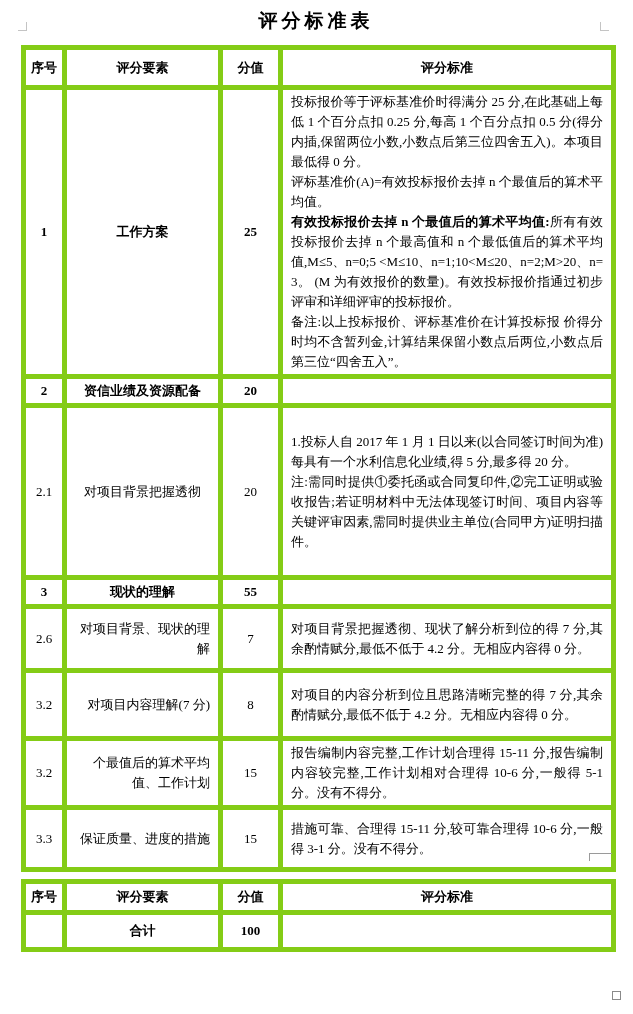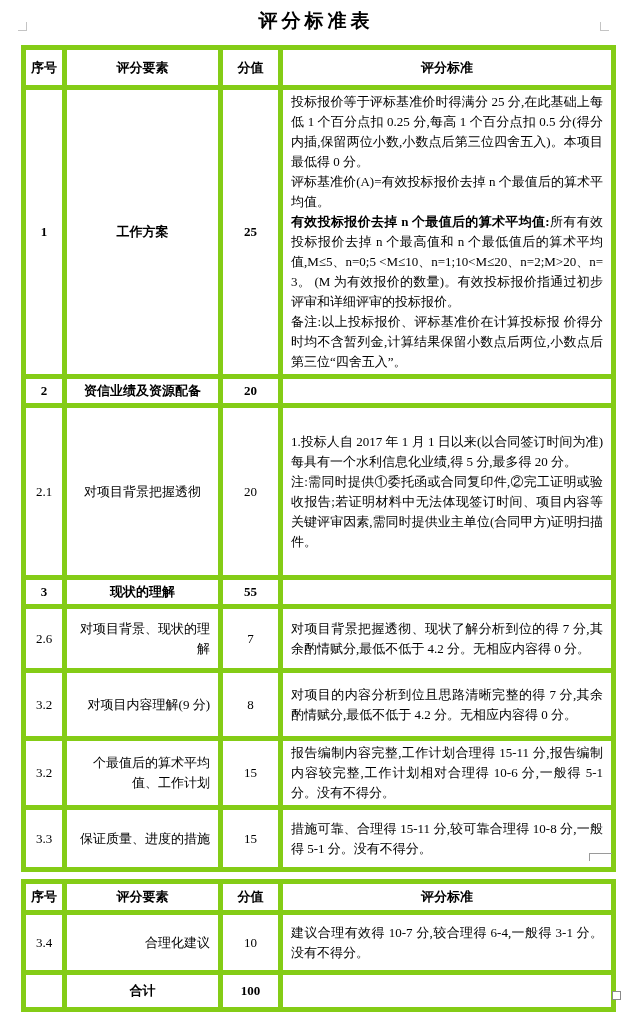--- a/index.html
+++ b/index.html
@@ -102,62 +102,56 @@
 
     <tr style="height:64px">
       <td class="c-no">2.6</td>
       <td class="c-factor left">对项目背景、现状的理解</td>
       <td class="c-score">7</td>
       <td class="criteria">对项目背景把握透彻、现状了解分析到位的得 7 分,其余酌情赋分,最低不低于 4.2 分。无相应内容得 0 分。</td>
     </tr>
 
     <tr style="height:68px">
       <td class="c-no">3.2</td>
-      <td class="c-factor left">对项目内容理解(9 分)</td>
+      <td class="c-factor left">对项目内容理解(7 分)</td>
       <td class="c-score">8</td>
       <td class="criteria">对项目的内容分析到位且思路清晰完整的得 7 分,其余酌情赋分,最低不低于 4.2 分。无相应内容得 0 分。</td>
     </tr>
 
     <tr style="height:68px">
       <td class="c-no">3.2</td>
       <td class="c-factor left">个最值后的算术平均值、工作计划</td>
       <td class="c-score">15</td>
       <td class="criteria">报告编制内容完整,工作计划合理得 15-11 分,报告编制内容较完整,工作计划相对合理得 10-6 分,一般得 5-1 分。没有不得分。</td>
     </tr>
 
     <tr style="height:62px">
       <td class="c-no">3.3</td>
       <td class="c-factor left">保证质量、进度的措施</td>
       <td class="c-score">15</td>
-      <td class="criteria">措施可靠、合理得 15-11 分,较可靠合理得 10-8 分,一般得 5-1 分。没有不得分。</td>
+      <td class="criteria">措施可靠、合理得 15-11 分,较可靠合理得 10-6 分,一般得 3-1 分。没有不得分。</td>
     </tr>
   </tbody>
     </table>
 
   <table class="t2">
     <colgroup>
         <col style="width:41px">
         <col style="width:156px">
         <col style="width:60px">
         <col style="width:333px">
       </colgroup>
     <tbody>
         <tr style="height:31px">
       <th>序号</th>
       <th>评分要素</th>
       <th>分值</th>
       <th>评分标准</th>
     </tr>
 
-    <tr style="height:60px">
-      <td class="c-no">3.4</td>
-      <td class="c-factor left">合理化建议</td>
-      <td class="c-score">10</td>
-      <td class="criteria">建议合理有效得 10-7 分,较合理得 6-4,一般得 3-1 分。没有不得分。</td>
-    </tr>
 
     <tr style="height:37px">
       <td class="c-no"></td>
       <td class="c-factor bold">合计</td>
       <td class="c-score bold">100</td>
       <td class="criteria"></td>
     </tr>
   </tbody>
     </table>
 

